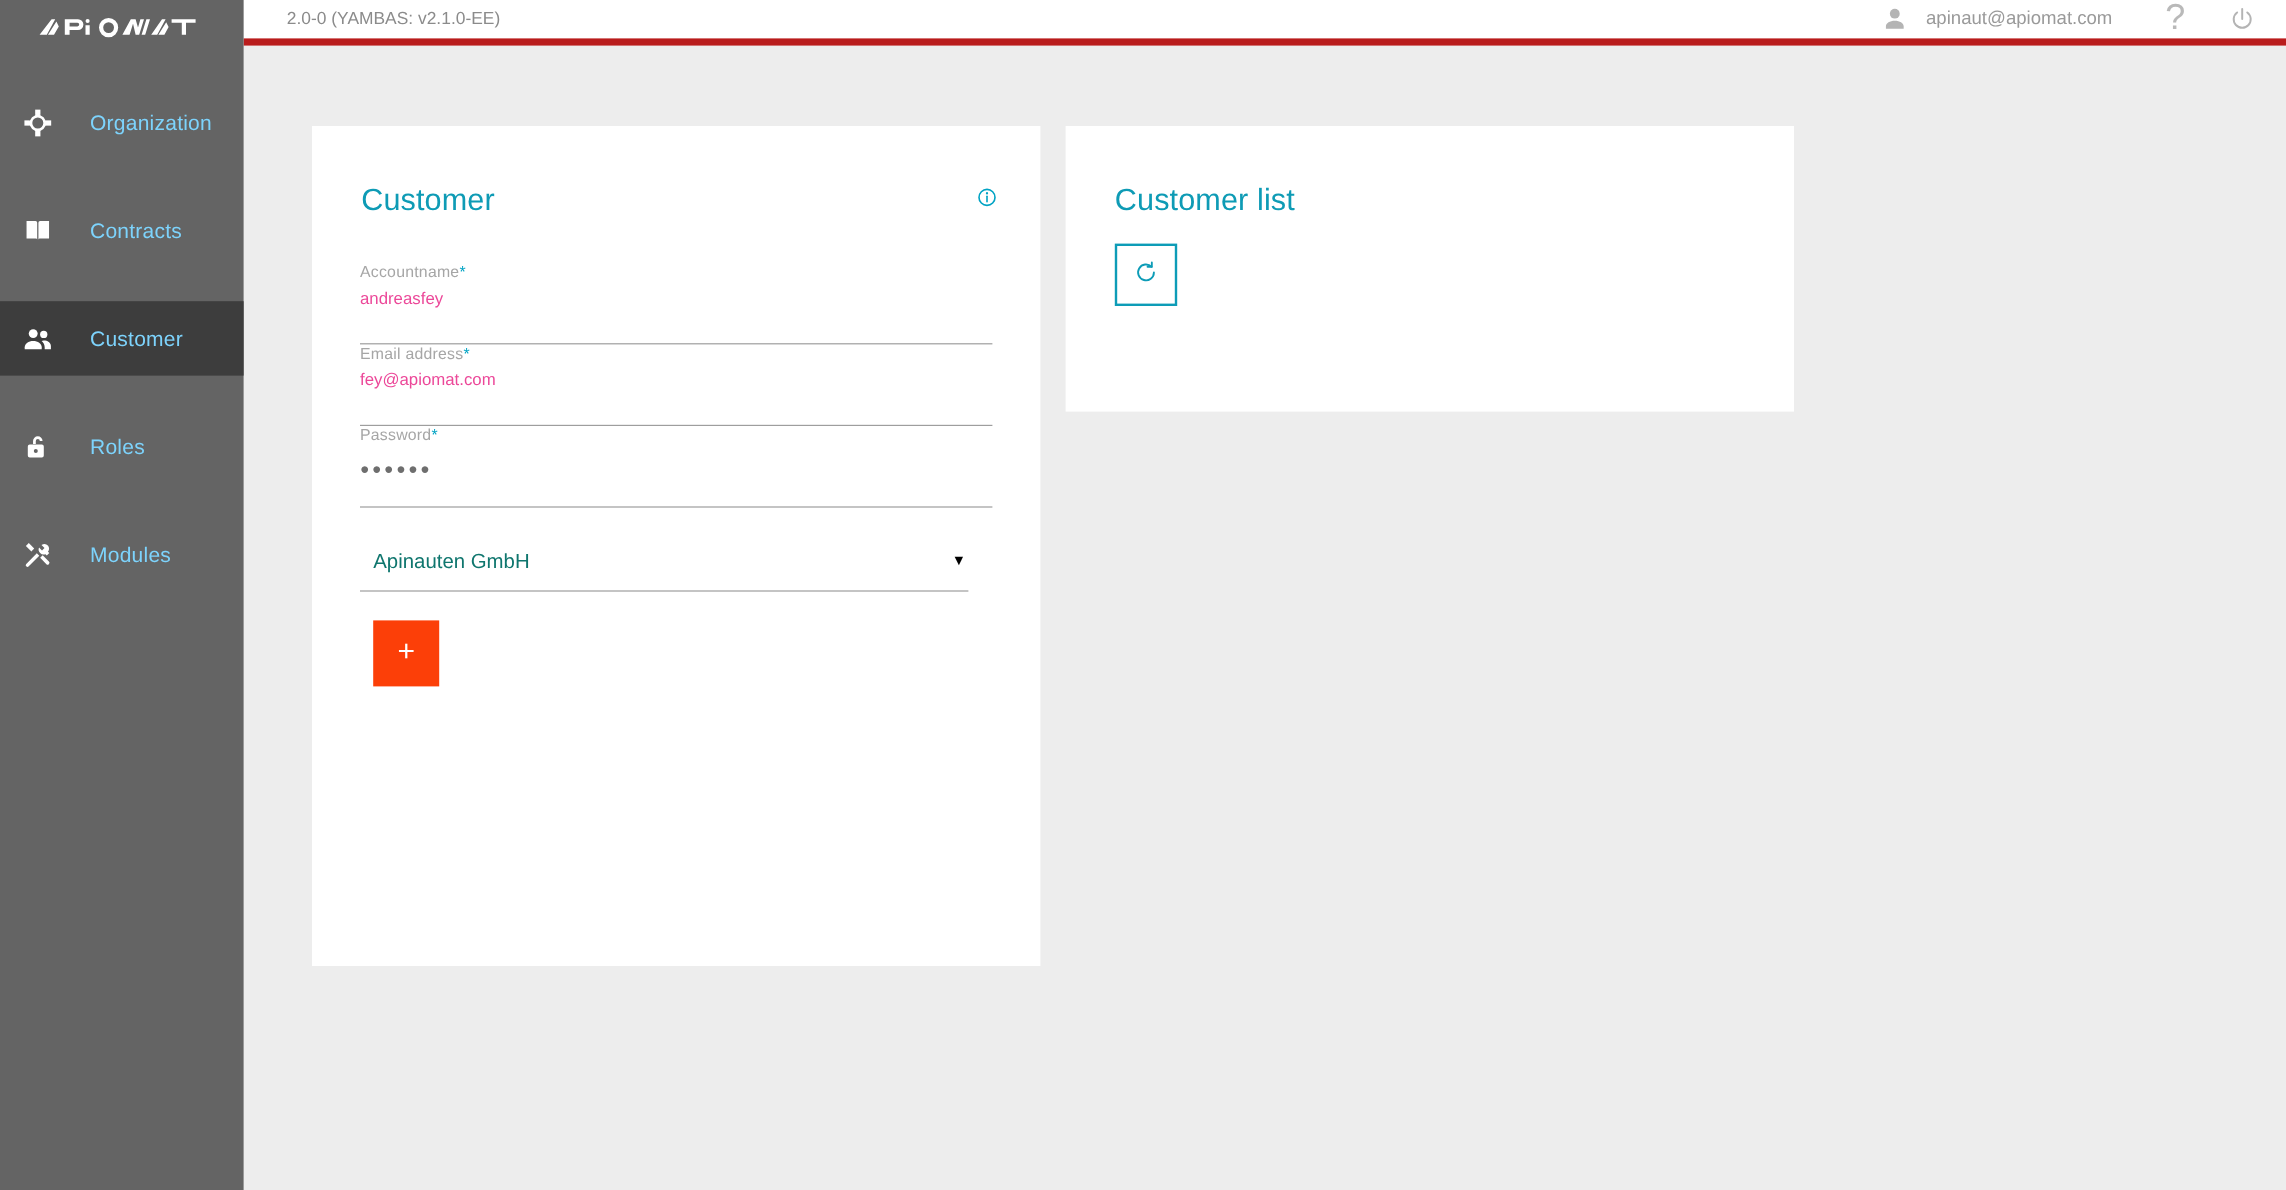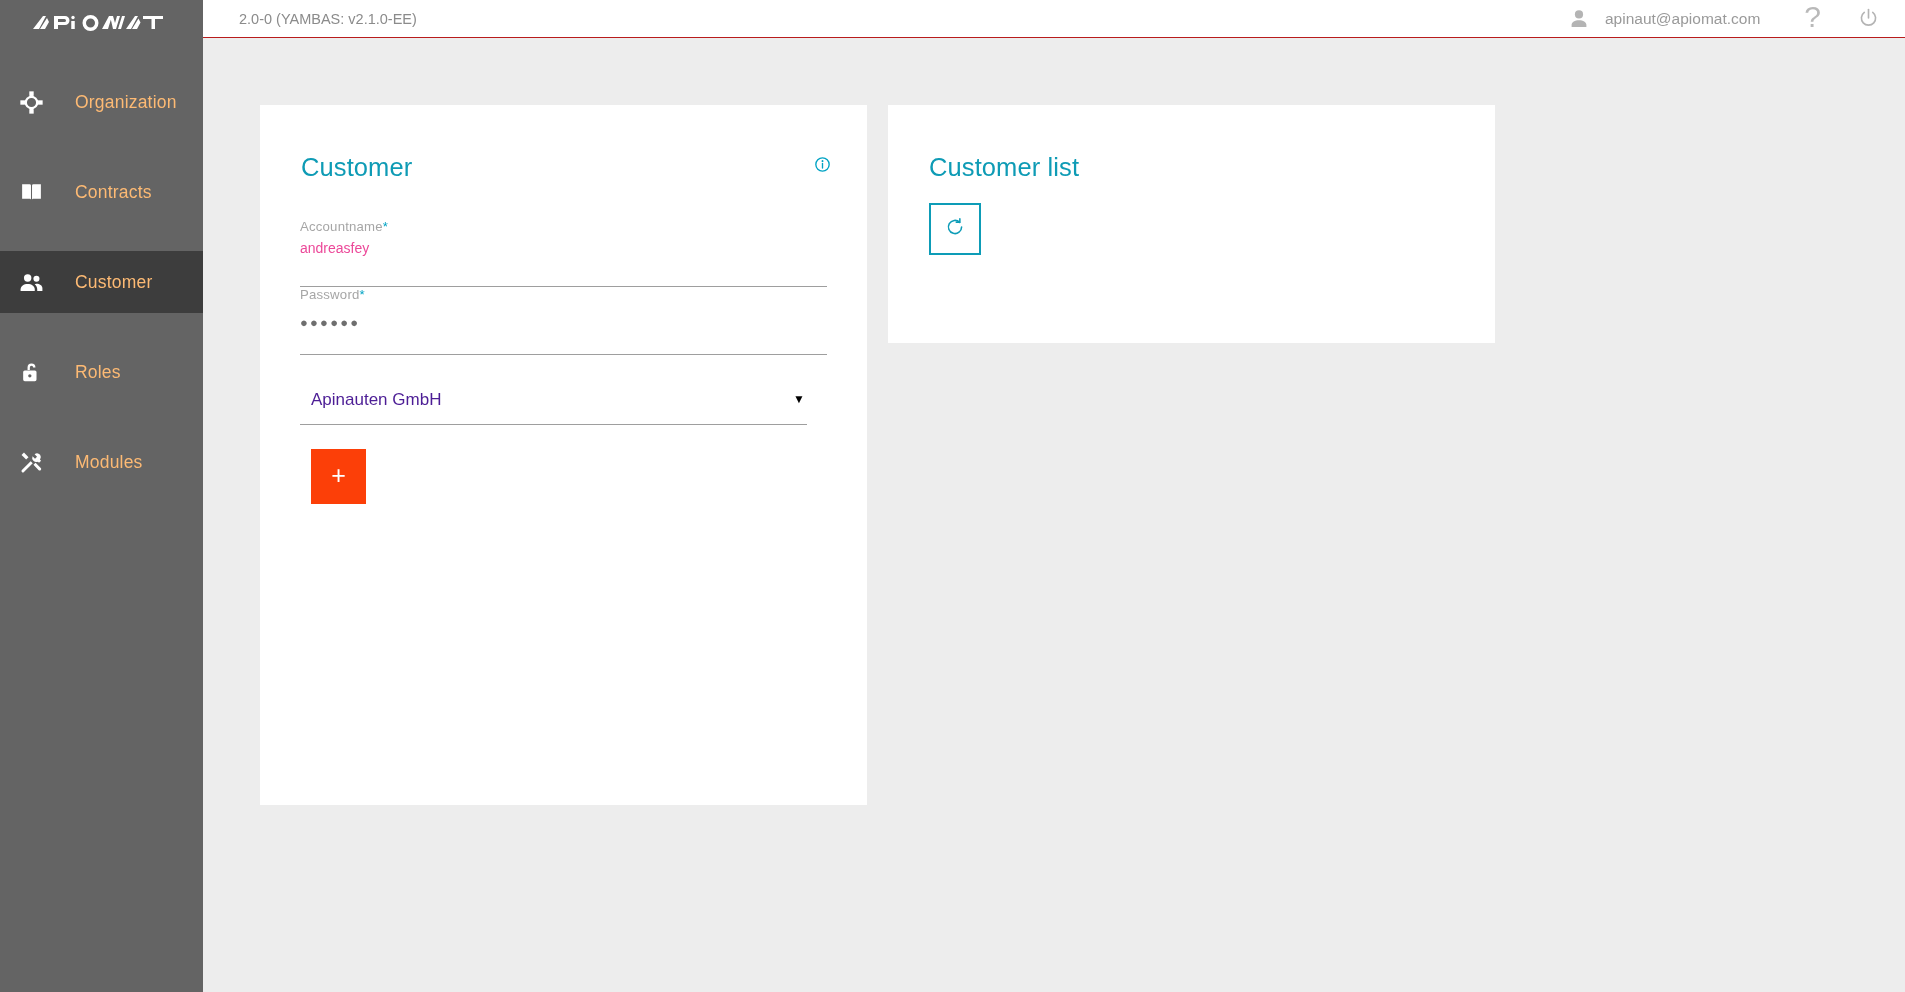--- a/index.html
+++ b/index.html
@@ -47,36 +47,36 @@
     width: 34px;
     height: 34px;
     display: flex;
     align-items: center;
     justify-content: center;
     flex: none;
     color: #ffffff;
   }
   .nav-label {
     margin-left: 27px;
-    color: #fdba74;
+    color: #7dd3fc;
     font-size: 17.5px;
     letter-spacing: .2px;
     white-space: nowrap;
   }
   .nav-gap-1 { height: 29px; }
   .nav-gap { height: 28px; }
 
   
   #topbar {
     position: absolute;
     left: 203px; top: 0;
     width: 1702px;
     height: 38px;
     background: #ffffff;
-    border-bottom: 1px solid #b91c1c;
+    border-bottom: 6px solid #b91c1c;
     box-sizing: border-box;
     display: flex;
     align-items: center;
     z-index: 4;
   }
   #version {
     margin-left: 36px;
     color: #8b8b8b;
     font-size: 14.5px;
   }
@@ -202,21 +202,21 @@
     height: 38px;
     border-bottom: 1px solid #9e9e9e;
     box-sizing: border-box;
     width: 507px;
     cursor: pointer;
   }
   #select-value {
     position: absolute;
     left: 11px;
     top: 3px;
-    color: #4c1d95;
+    color: #0f766e;
     font-size: 17px;
   }
   #select-caret {
     position: absolute;
     right: 2px;
     top: 6px;
     color: #000;
     font-size: 12px;
     line-height: 1;
   }
@@ -385,20 +385,24 @@
       </svg>
     </span>
 
     <div id="form">
 
       <div class="field">
         <span class="field-label"><span>Accountname</span><span class="req">*</span></span>
         <span class="field-value">andreasfey</span>
       </div>
 
+      <div class="field">
+        <span class="field-label"><span>Email address</span><span class="req">*</span></span>
+        <span class="field-value">fey@apiomat.com</span>
+      </div>
 
       <div class="field">
         <span class="field-label"><span>Password</span><span class="req">*</span></span>
         <span class="field-value pw">●●●●●●</span>
       </div>
 
 
 
       <div id="select-row">
         <span id="select-value">Apinauten GmbH</span>

